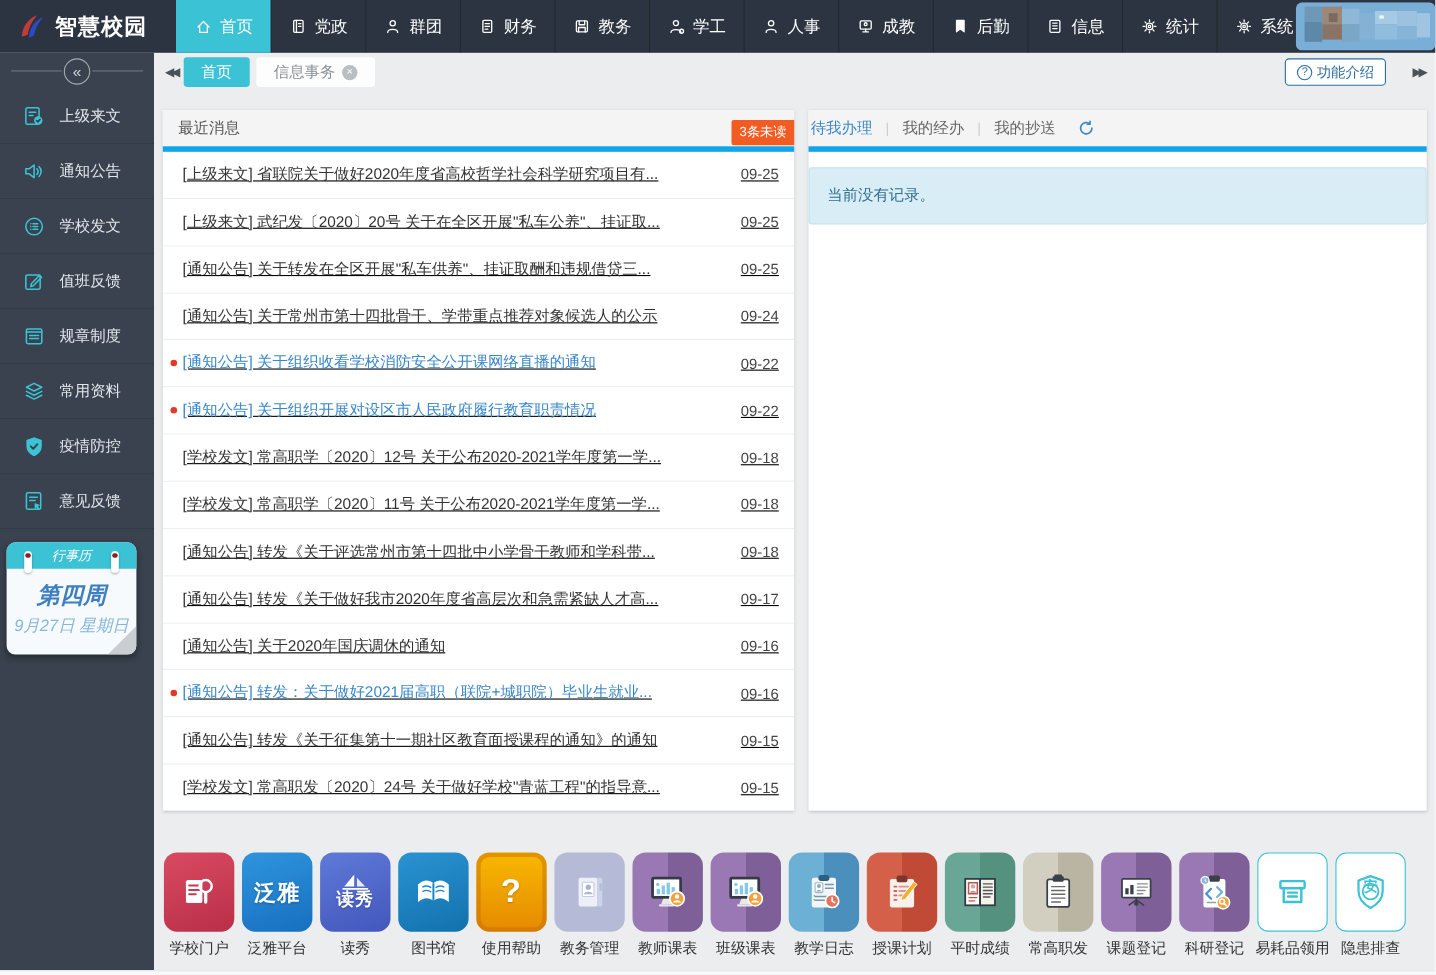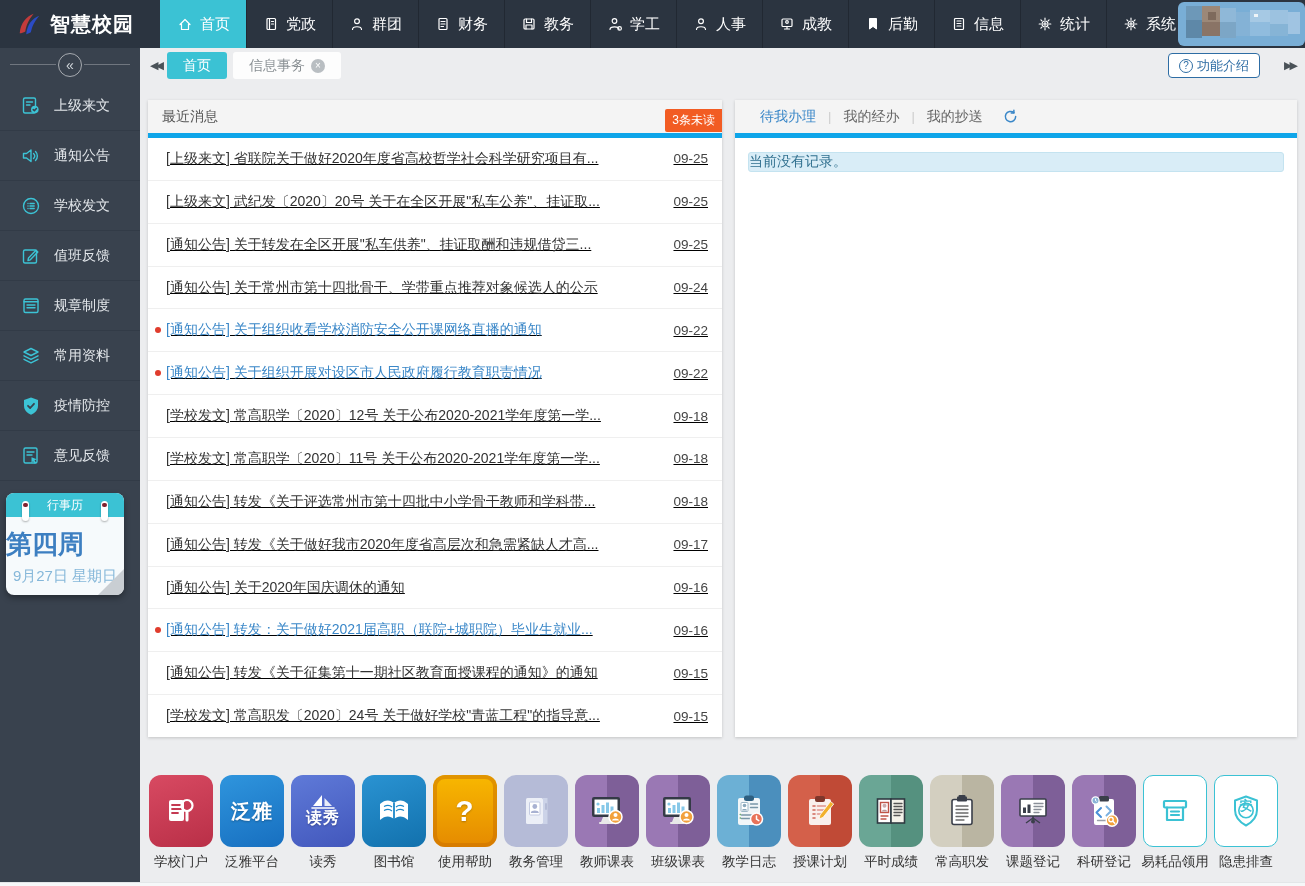--- a/index.html
+++ b/index.html
@@ -18,26 +18,26 @@
 
   
   .sidebar { position:absolute; left:0; top:48px; width:140px; height:834px; background:#39424e; z-index:20; }
   .collapse-row { height:33px; display:flex; align-items:center; padding:0 10px; }
   .collapse-row .line { flex:1; height:1px; background:rgba(255,255,255,0.28); }
   .collapse-btn { width:24px; height:24px; border:1px solid rgba(255,255,255,0.55); border-radius:50%; color:#cfd5da; font-size:14px; line-height:22px; text-align:center; margin:0 2px; cursor:pointer; }
   .sb-item { height:50px; display:flex; align-items:center; gap:12px; padding-left:20px; color:#e2e6ea; font-size:14px; border-bottom:1px solid #323b47; cursor:pointer; }
   .sb-ic { width:22px; height:22px; flex:0 0 22px; }
 
   
-  .calendar { position:absolute; left:6px; top:445px; width:118px; height:102px; background:#f6fafc; border-radius:8px; box-shadow:0 3px 6px rgba(0,0,0,0.35); }
+  .calendar { position:absolute; left:6px; top:445px; width:118px; height:102px; background:#f6fafc; border-radius:8px; box-shadow:0 3px 6px rgba(0,0,0,0.35);font-style:italic; }
   .cal-head { height:24px; background:#3bc2d4; border-radius:8px 8px 0 0; color:#fff; font-size:12px; text-align:center; line-height:24px; }
   .cal-ring { position:absolute; top:8px; width:7px; height:20px; background:#fff; border-radius:4px; box-shadow:0 1px 2px rgba(0,0,0,.3); }
   .cal-ring::before { content:""; position:absolute; left:1.2px; top:1.5px; width:4.5px; height:4.5px; border-radius:50%; background:#7e2230; }
   .cal-ring.l { left:16px; } .cal-ring.r { right:16px; }
-  .cal-week { margin-top:10px; text-align:left; color:#3d7fc1; font-size:26px; font-weight:bold; }
+  .cal-week { margin-top:10px; text-align:center; color:#3d7fc1; font-size:21px; font-weight:bold; }
   .cal-date { margin-top:5px; text-align:center; color:#85b7d9; font-size:15px; }
   .cal-fold { position:absolute; right:0; bottom:0; width:0; height:0; border-style:solid; border-width:0 0 26px 26px; border-color:transparent transparent #c9ced3 transparent; border-radius:0 0 8px 0; }
 
   
   .mainbg { position:absolute; left:140px; top:48px; right:0; bottom:0; background:#ecedef; }
   .bottomstrip { position:absolute; left:0; bottom:0; width:1305px; height:4px; background:#f6f8f9; border-top:1px solid #e3e6e8; z-index:40; }
   .tabbar { position:absolute; left:140px; top:48px; width:1165px; height:35px; display:flex; align-items:center; z-index:25; }
   .tab-arrows { color:#4a5258; font-size:11px; letter-spacing:-3px; padding:0 6px 0 10px; cursor:pointer; }
   .tab { height:27px; line-height:27px; padding:0 16px; border-radius:3px; font-size:14px; margin-right:6px; cursor:pointer; display:flex; align-items:center; gap:6px; }
   .tab.active { background:#3bc2d4; color:#fff; }
@@ -57,26 +57,26 @@
   .badge { position:absolute; right:0; top:9px; background:#f25c23; color:#fff; font-size:12px; padding:3px 7px; border-radius:2px 0 0 2px; }
   .msg-list { display:flex; flex-direction:column; height:599px;text-decoration:underline; }
   .mrow { flex:1; display:flex; align-items:center; padding:0 14px 0 18px; border-bottom:1px solid #efefef; position:relative; cursor:pointer; }
   .mrow:last-child { border-bottom:none; }
   .mtext { flex:1; font-size:14px; color:#333; white-space:nowrap; overflow:hidden; text-overflow:ellipsis; padding-right:14px; }
   .mdate { font-size:13.5px; color:#444; width:44px; text-align:right; }
   .mrow .dot { display:none; }
   .mrow.unread .dot { display:block; position:absolute; left:7px; top:50%; margin-top:-3px; width:6px; height:6px; border-radius:50%; background:#e03c2d; }
   .mrow.unread .mtext { color:#3a87c8; }
 
-  .task-tabs { display:flex; align-items:center; gap:0; padding-left:25px; width:100%; }
+  .task-tabs { display:flex; align-items:center; gap:0; padding-left:2px; width:100%; }
   .task-tab { font-size:14px; color:#666; cursor:pointer; }
   .task-tab.active { color:#3a87c8; }
   .task-sep { color:#ccc; margin:0 12px; font-size:13px; }
   .refresh { margin-left:20px; cursor:pointer; display:flex; align-items:center; }
-  .alert { margin:14px 13px; background:#d9edf7; border:1px solid #c4e3f0; border-radius:3px; color:#31708f; font-size:14px; }
+  .alert { margin:14px 0; background:#d9edf7; border:1px solid #c4e3f0; border-radius:3px; color:#31708f; font-size:14px; padding:16px; }
 
   
   .apps { position:absolute; left:146px; top:775px; display:flex; gap:1px; z-index:5; }
   .app { width:70px; display:flex; flex-direction:column; align-items:center; cursor:pointer; }
   .app-ic { width:64px; height:72px; border-radius:12px; position:relative; display:flex; align-items:center; justify-content:center; }
   .app-label { margin-top:6px; font-size:13.5px; color:#333; white-space:nowrap; }
   .app-ic.outline { background:#fff; border:1px solid #3bc2d4; border-radius:10px; }
   .g-portal { background:linear-gradient(160deg,#d84a62,#b92f47); }
   .g-fanya  { background:linear-gradient(160deg,#2f95dd,#176fc0); }
   .g-duxiu  { background:linear-gradient(160deg,#5f7ad8,#4257bc); }

